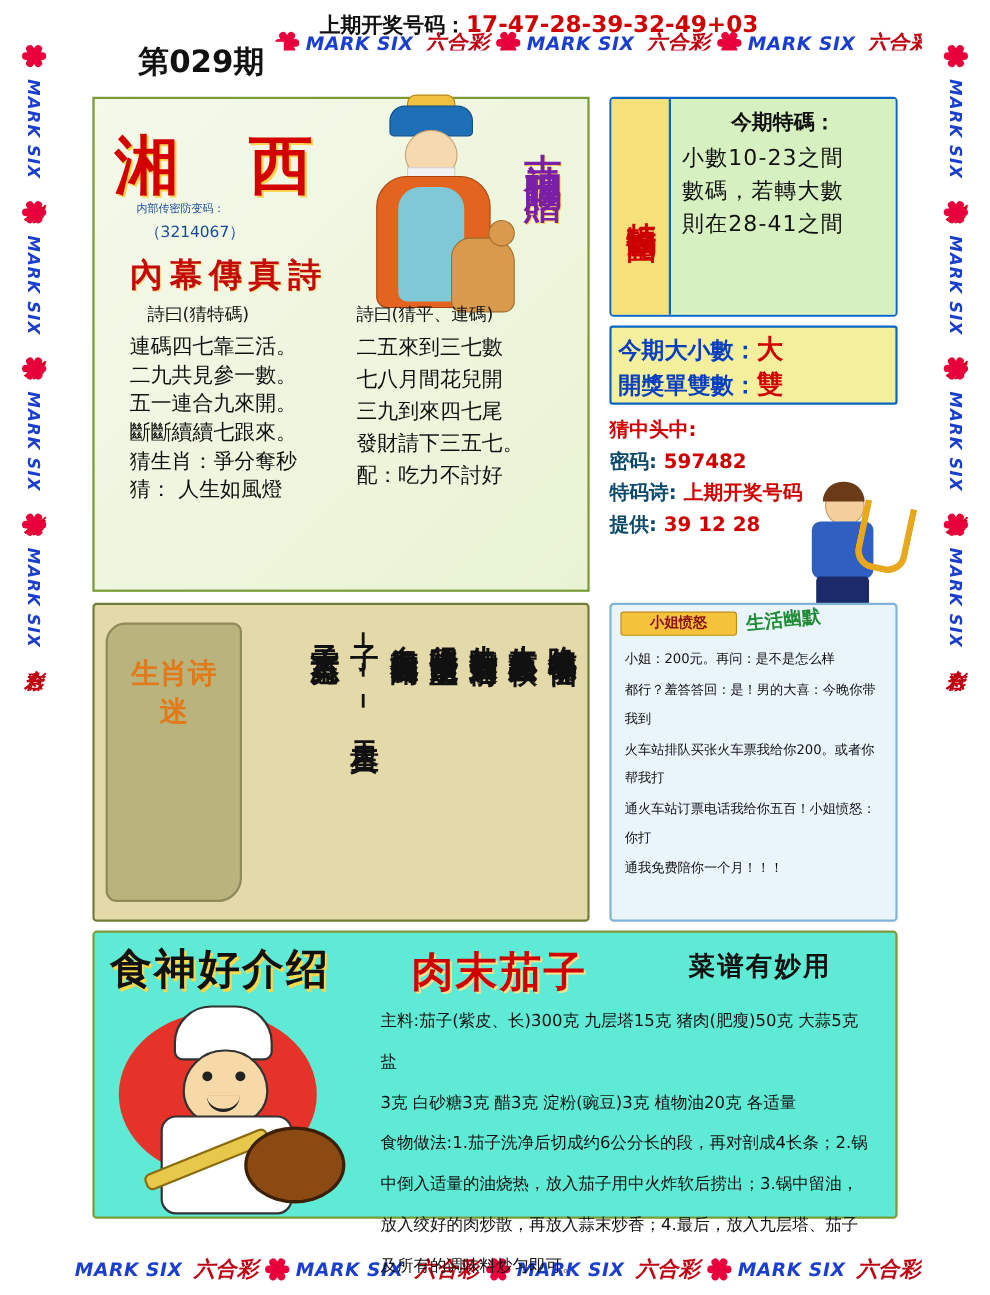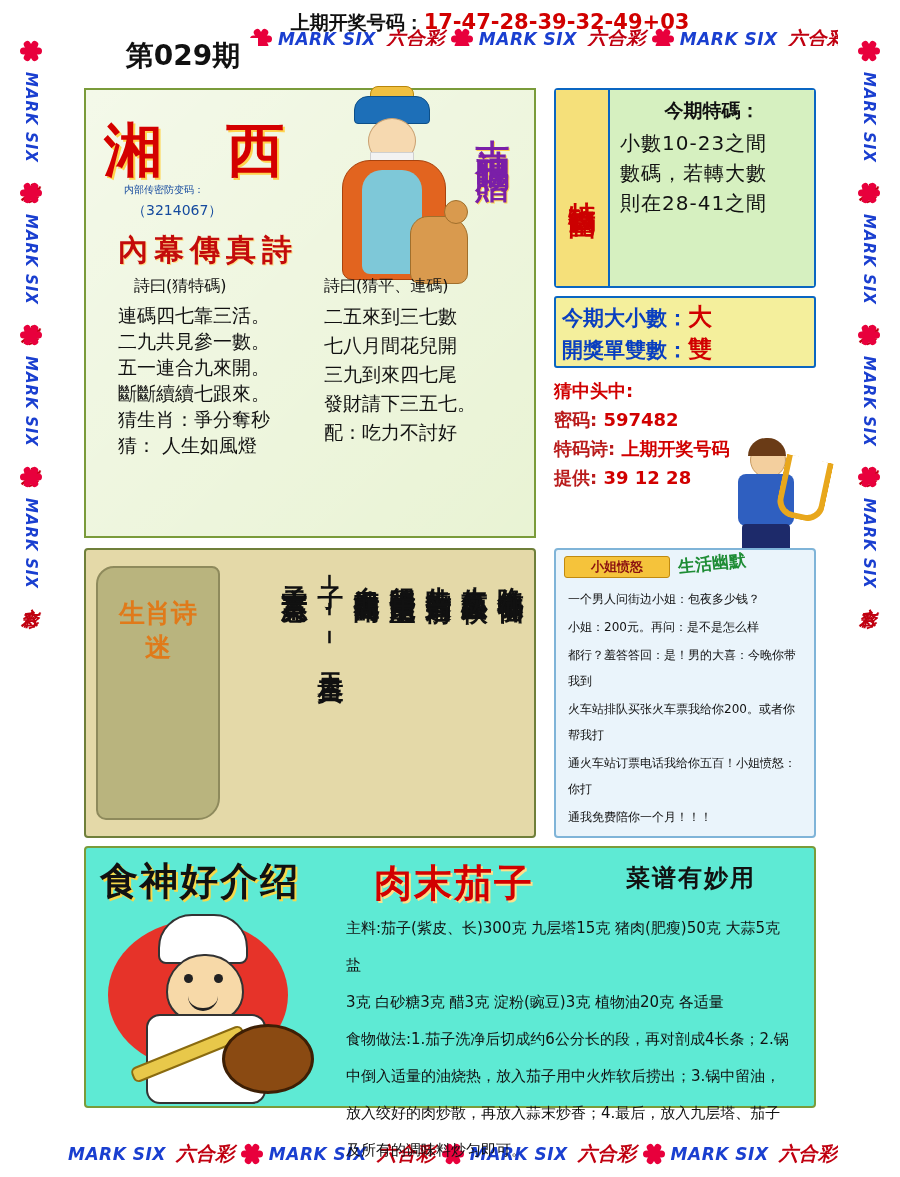--- a/index.html
+++ b/index.html
@@ -121,21 +121,21 @@
     left:492px;top:250px;width:262px;height:72px;
     background:#f4ef9c;border:2px solid #0a66c2;border-radius:3px;padding:4px 6px;
   }
   .dx-line{font-size:21px;font-weight:bold;color:#0a3fc0;white-space:nowrap;line-height:31px;}
   .dx-line em{font-style:normal;color:#d10000;font-size:24px;}
 
   .p-cai{
     left:492px;top:330px;width:262px;height:162px;background:transparent;
   }
   .cai-line{font-size:18px;color:#d10000;line-height:29px;font-weight:bold;white-space:nowrap;}
-  .cai-line .lb{color:#b91c1c;text-align:right;}
+  .cai-line .lb{color:#0c4a6e;text-align:right;}
 
   
   .musician{position:absolute;left:666px;top:396px;width:96px;height:120px;}
   .mu-head{position:absolute;left:22px;top:0;width:34px;height:34px;background:#f3cf9e;border-radius:50%;border:1px solid #c79a60;}
   .mu-hair{position:absolute;left:20px;top:-4px;width:38px;height:18px;background:#6a3b16;border-radius:18px 18px 0 0;}
   .mu-body{position:absolute;left:10px;top:32px;width:56px;height:52px;background:#2f5fc0;border-radius:8px;}
   .mu-leg{position:absolute;left:14px;top:82px;width:48px;height:38px;background:#1d2a6a;border-radius:4px 4px 8px 8px;}
   .mu-sax{position:absolute;left:52px;top:16px;width:36px;height:56px;border:6px solid #e8a71c;border-radius:0 0 18px 18px;border-top:none;transform:rotate(12deg);}
 
   
@@ -401,21 +401,20 @@
         <div class="poem-col">自視清高在命間</div>
         <div class="poem-col dashed">子－－－天貴星</div>
         <div class="poem-col">子宮天貴志不見</div>
       </div>
     </div>
 
     <div class="panel p-joke">
       <div class="joke-tag">小姐愤怒</div>
       <div class="joke-tag2">生活幽默</div>
       <div class="joke-body">
-        <p>一个男人问街边小姐：包夜多少钱？</p>
         <p>小姐：200元。再问：是不是怎么样</p>
         <p>都行？羞答答回：是！男的大喜：今晚你带我到</p>
         <p>火车站排队买张火车票我给你200。或者你帮我打</p>
         <p>通火车站订票电话我给你五百！小姐愤怒：你打</p>
         <p>通我免费陪你一个月！！！</p>
       </div>
     </div>
 
     <div class="panel p-food">
       <div class="food-title">食神好介绍</div>

